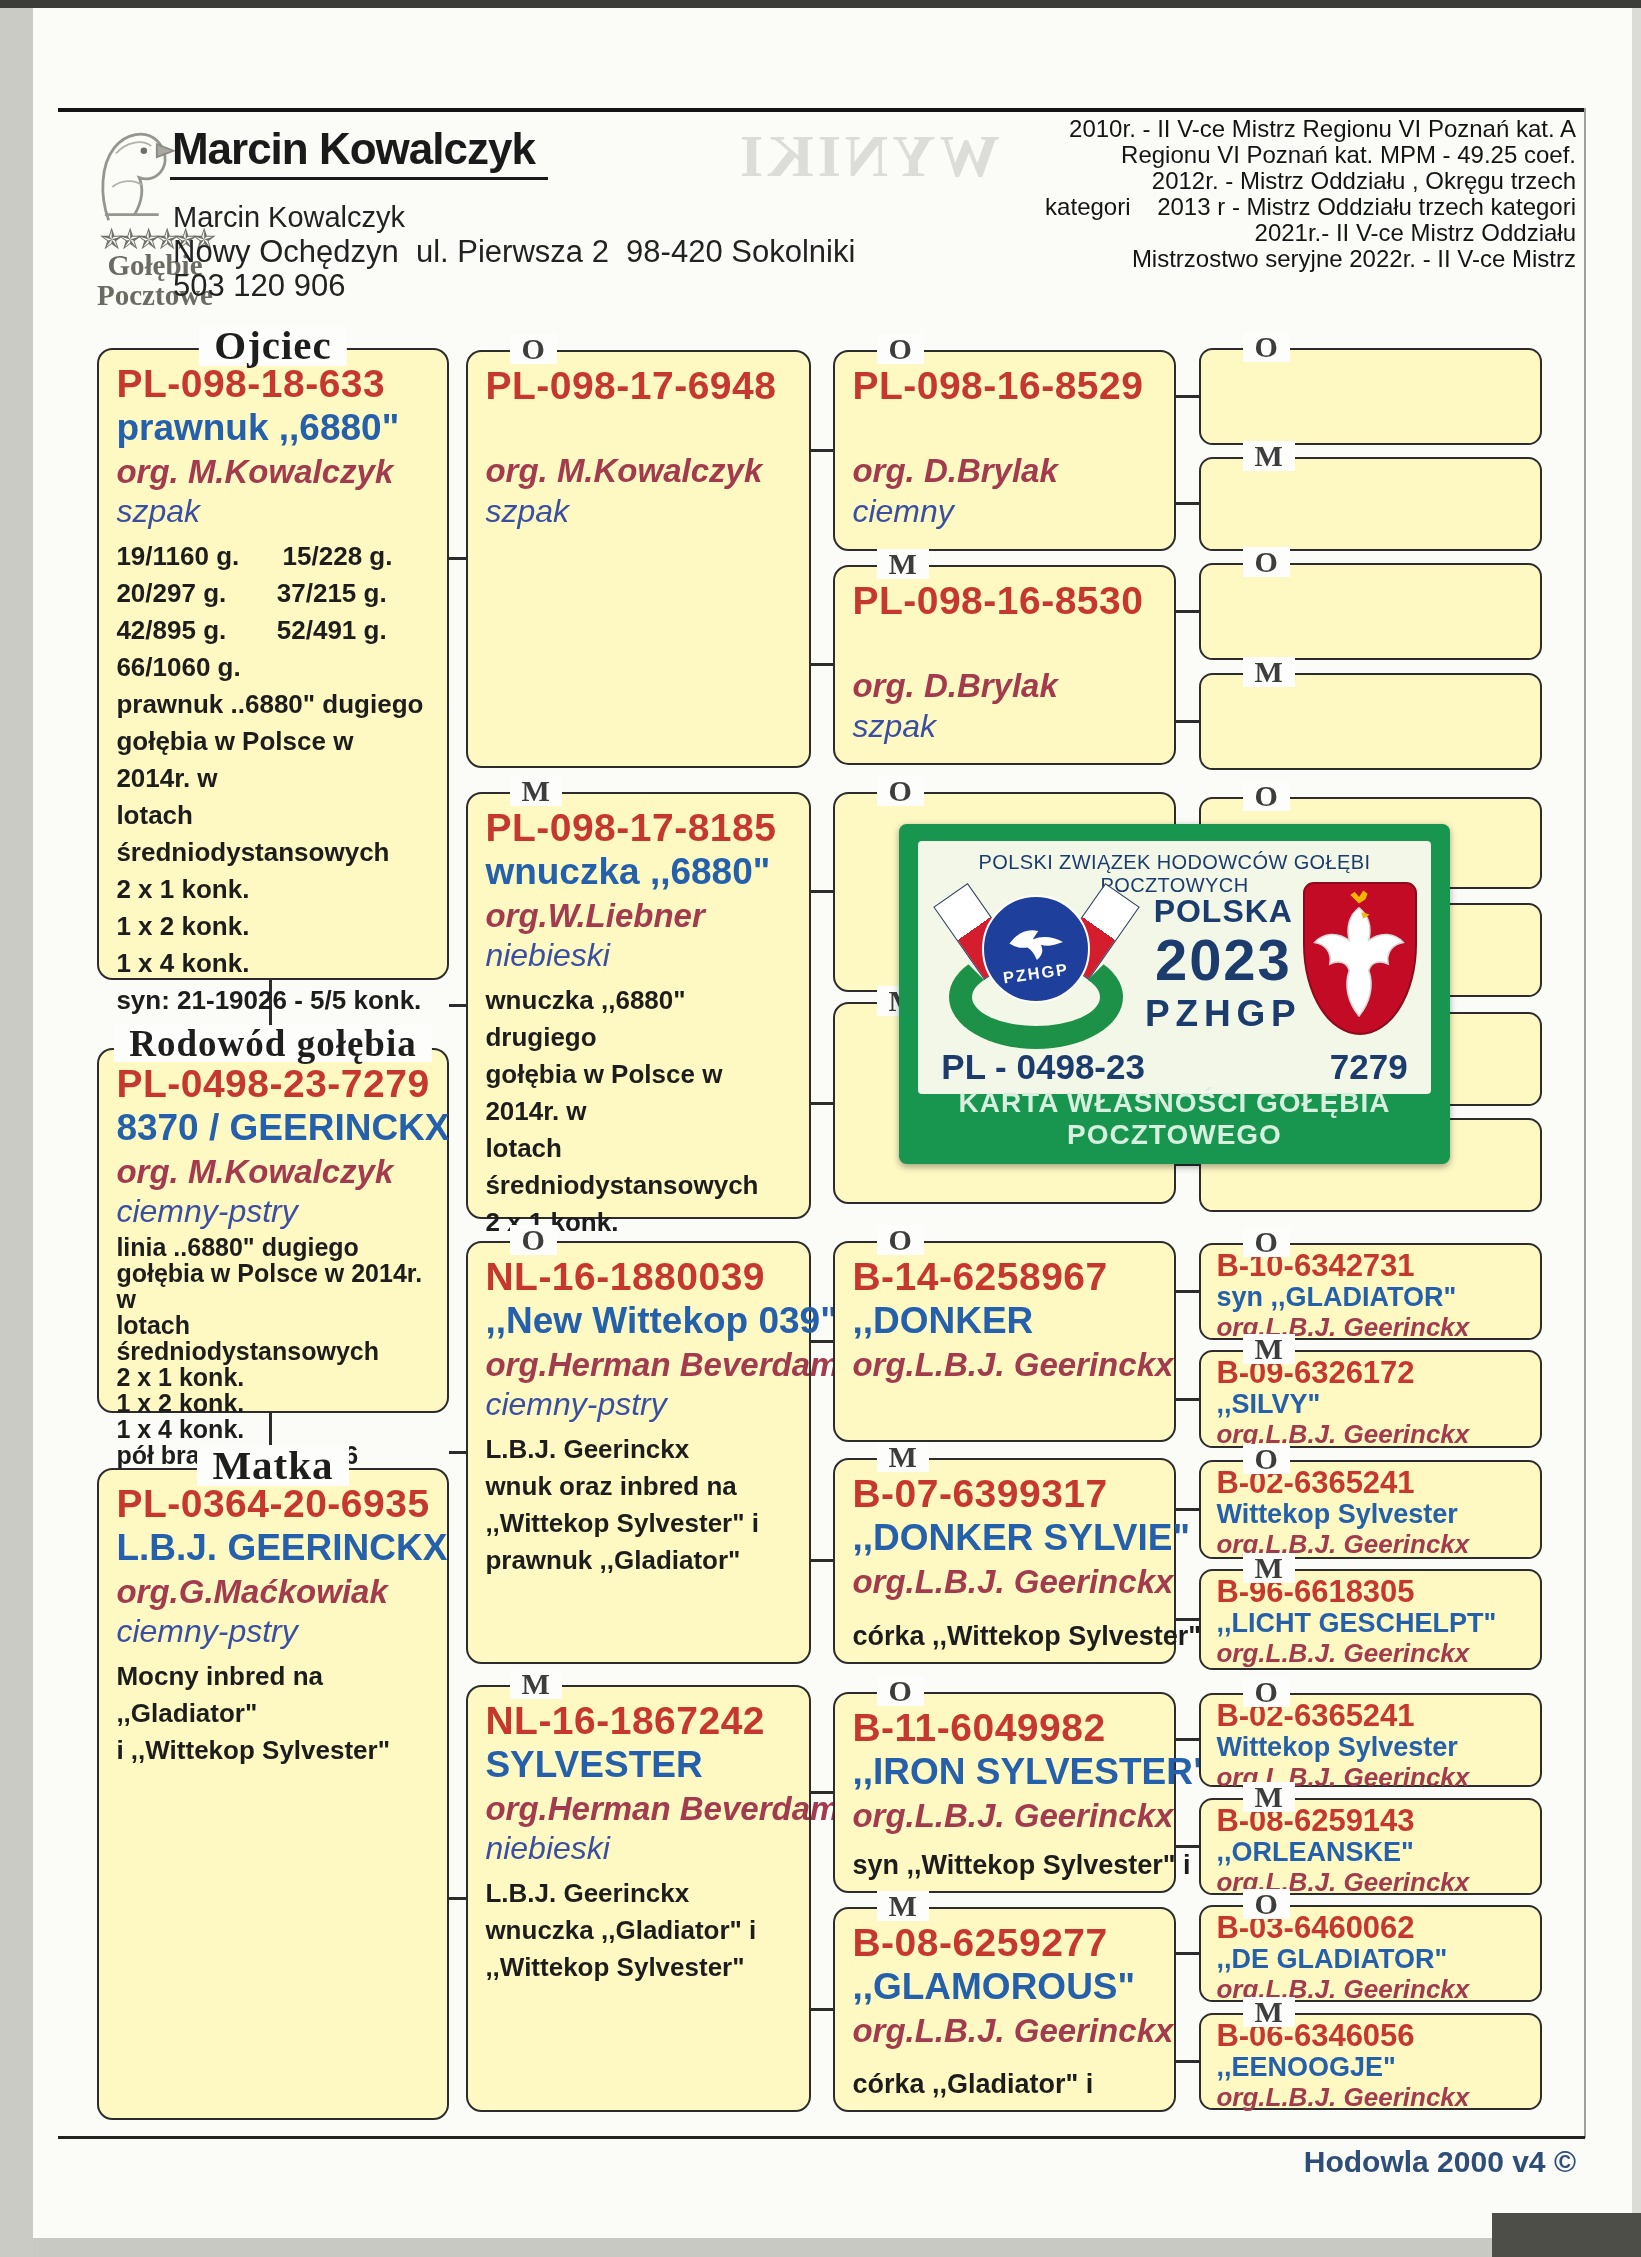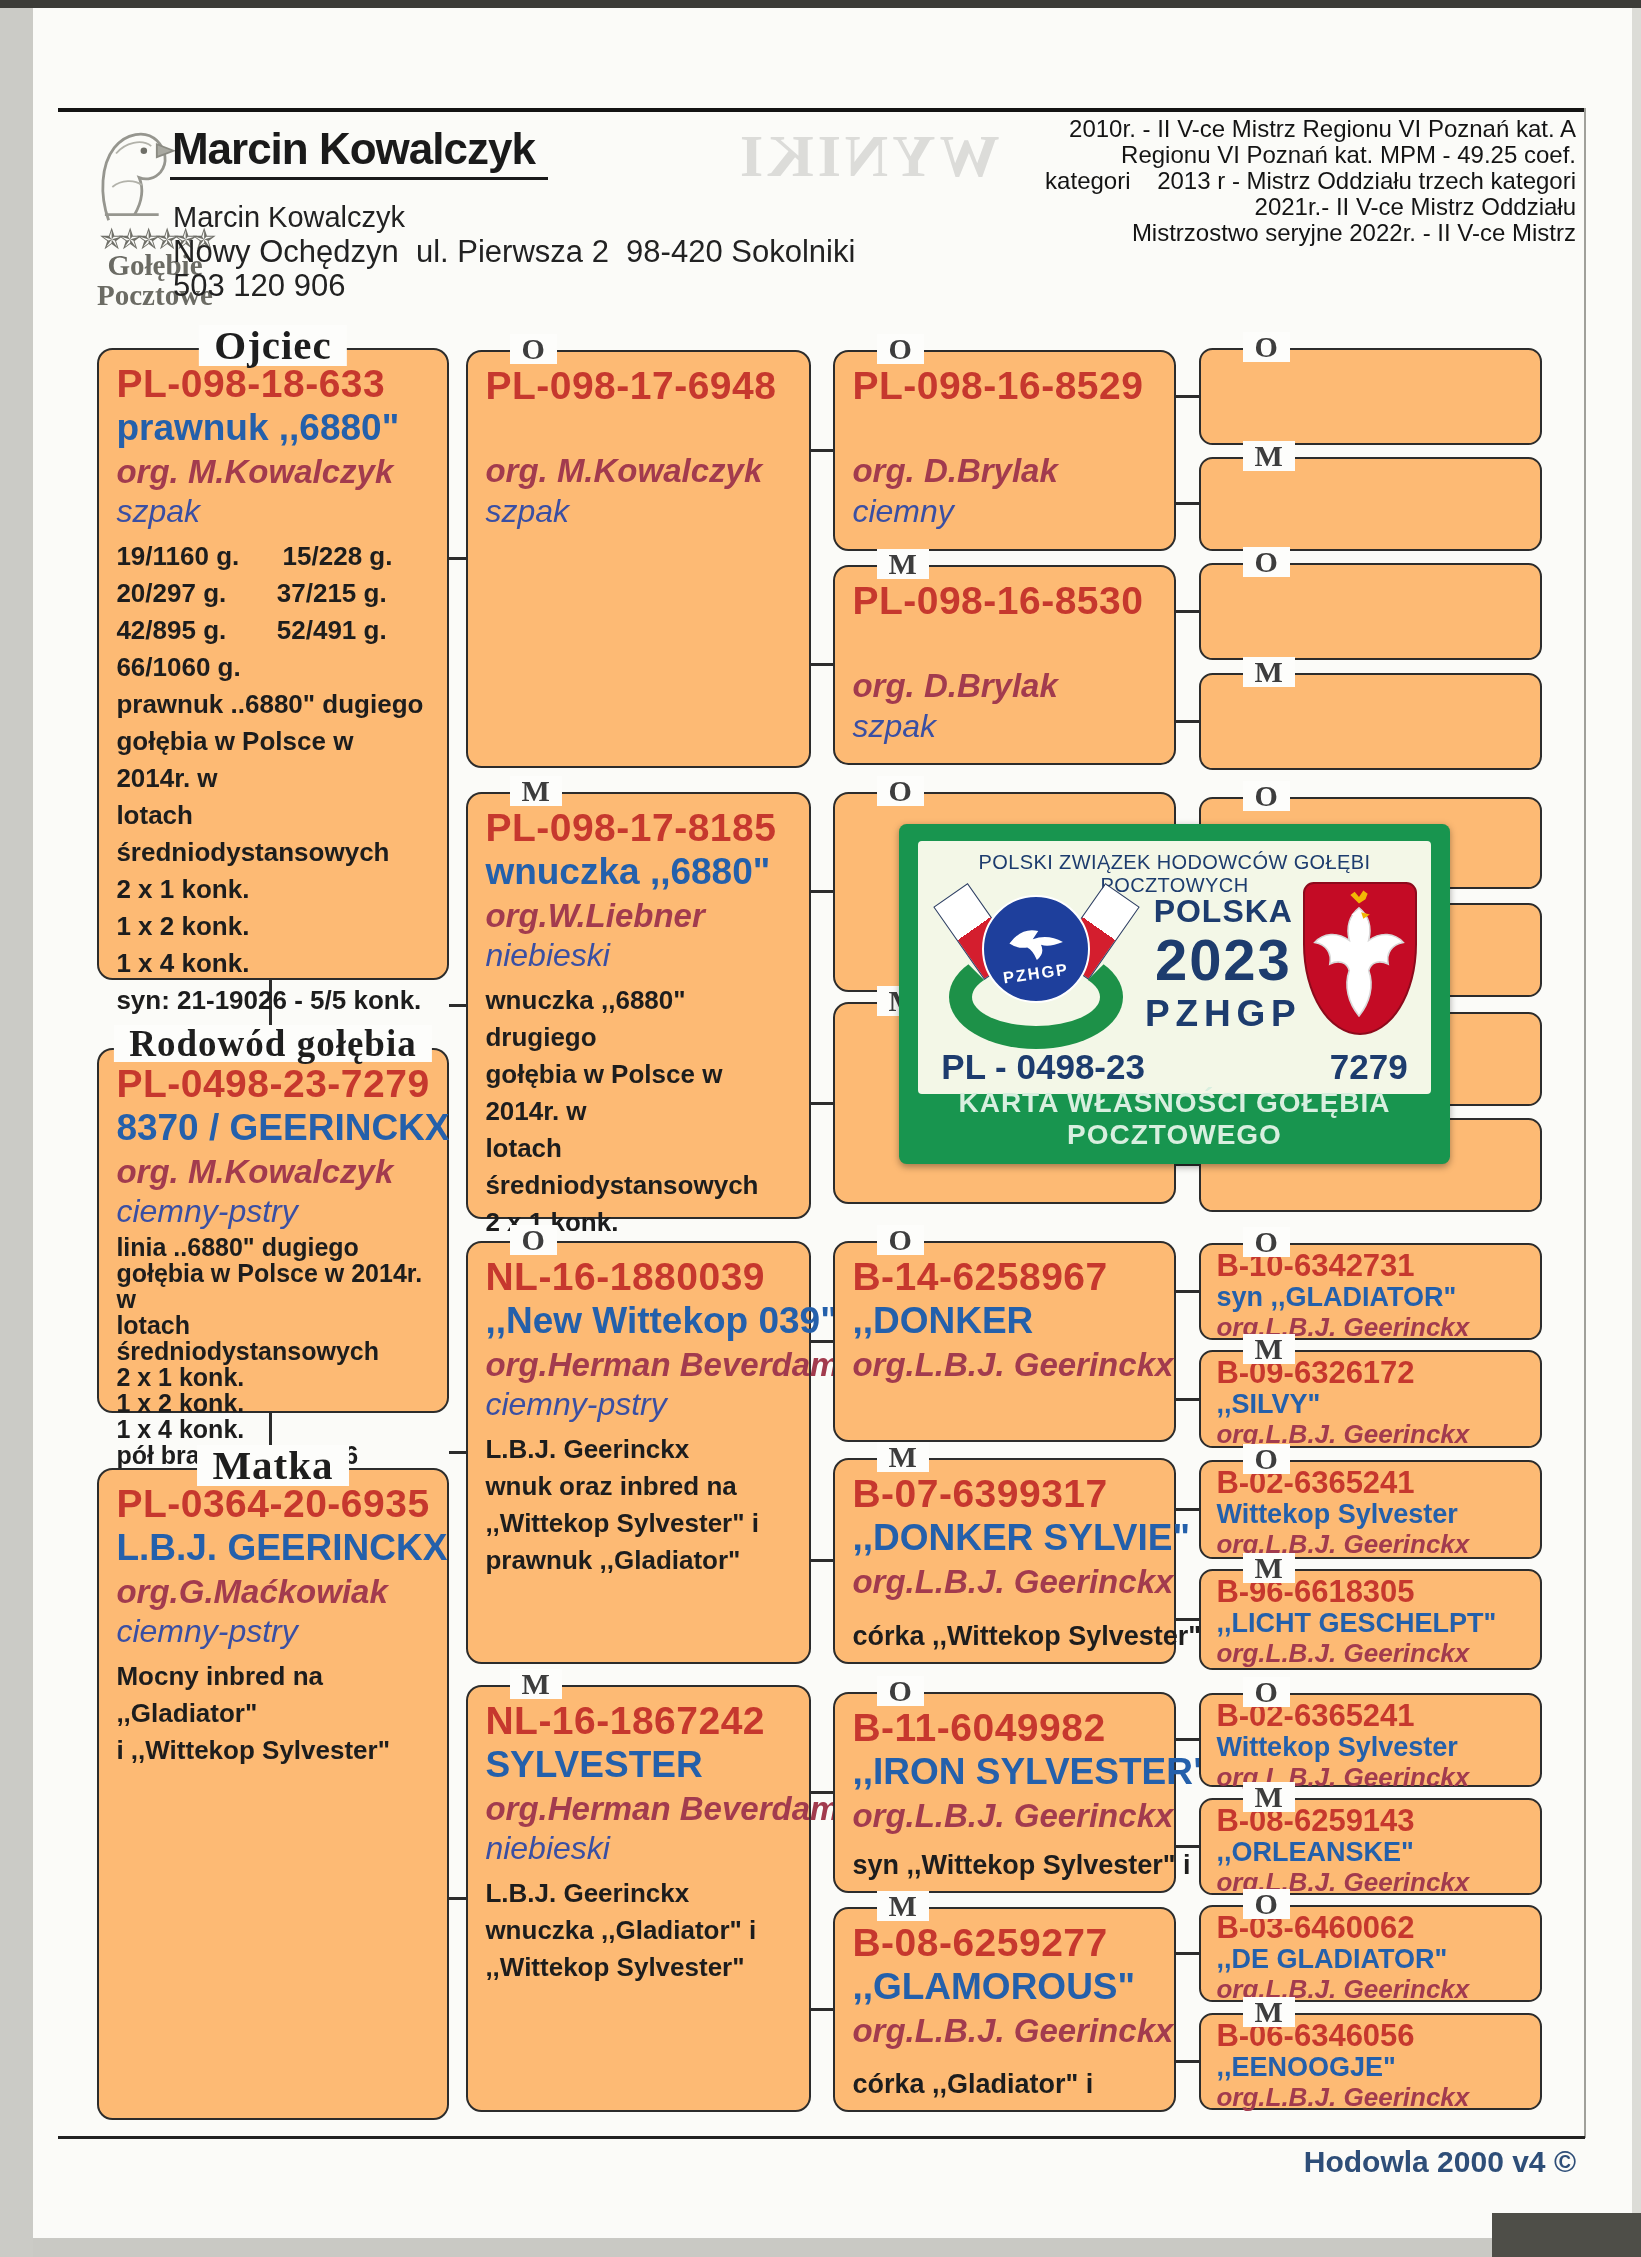--- a/index.html
+++ b/index.html
@@ -23,21 +23,21 @@
            border-bottom:3.9px solid #1a1a1a;display:inline-block;padding:0 13.5px 4.8px 1.9px;line-height:1.05}
   .h-sub{font-size:29px;color:#222}
   .h-addr{font-size:31px;color:#222}
   .h-logo-word{font-family:"Liberation Serif",serif;font-weight:bold;color:#6b6b64;font-size:29px;line-height:1;text-align:center;width:164px}
   .h-stars{color:#6f6f68;font-size:29px;letter-spacing:-5.8px;text-align:center;width:164px}
   .ach{width:610px;text-align:right;font-size:24px;line-height:26px;color:#141414}
   .bleed{font-family:"Liberation Serif",serif;font-weight:bold;font-size:60px;color:rgba(110,110,110,.22);
          transform:scaleX(-1);letter-spacing:3.9px;z-index:0}
 
   
-  .bx{position:absolute;border:2.9px solid #2c2c2c;border-radius:15.4px;background:#fdba74;
+  .bx{position:absolute;border:2.9px solid #2c2c2c;border-radius:15.4px;background:#fef9c3;
       padding:11.6px 13.5px 5.8px 17.4px;z-index:2}
   .ttl{position:absolute;top:-25px;left:50%;transform:translateX(-50%);background:#fdfdfb;
        padding:0 15.4px;font-family:"Liberation Serif",serif;font-weight:bold;font-size:41px;
        color:#1e1e1e;white-space:nowrap;line-height:1;letter-spacing:1px}
   .ttl.small{font-size:37px}
   .lbl{position:absolute;top:-18.3px;left:42px;background:#fdfdfb;padding:0 11.6px;
        font-family:"Liberation Serif",serif;font-weight:bold;font-size:30px;color:#3d3d3d;line-height:1}
   .ring{font-size:39px;font-weight:bold;color:#c6382e;line-height:1.15;letter-spacing:0.5px;white-space:nowrap}
   .bname{font-size:37px;font-weight:bold;color:#2460ab;line-height:1.2;white-space:nowrap}
   .borg{font-size:33px;font-weight:bold;font-style:italic;color:#a23b4e;line-height:1.25;white-space:nowrap}
@@ -111,20 +111,21 @@
 <div class="abs" style="left:170px;top:126px">
   <span class="h-title">Marcin Kowalczyk</span>
 </div>
 <div class="abs h-sub" style="left:173px;top:201px">Marcin Kowalczyk</div>
 <div class="abs h-addr" style="left:173px;top:234px">Nowy Ochędzyn&nbsp; ul. Pierwsza 2&nbsp; 98-420 Sokolniki</div>
 <div class="abs h-addr" style="left:173px;top:268px">503 120 906</div>
 
 <div class="abs ach" style="left:966px;top:116px">
   <div>2010r. - II V-ce Mistrz Regionu VI Poznań kat. A</div>
   <div>Regionu VI Poznań kat. MPM - 49.25 coef.</div>
+  <div>2012r. - Mistrz Oddziału , Okręgu trzech</div>
   <div>kategori&nbsp;&nbsp;&nbsp;&nbsp;2013 r - Mistrz Oddziału trzech kategori</div>
   <div>2021r.- II V-ce Mistrz Oddziału</div>
   <div>Mistrzostwo seryjne 2022r. - II V-ce Mistrz</div>
 </div>
 
 <div class="bx" style="left:97px;top:348px;width:352px;height:632px">
   <div class="ttl">Ojciec</div>
   <div class="ring">PL-098-18-633</div>
   <div class="bname">prawnuk ,,6880"</div>
   <div class="borg">org. M.Kowalczyk</div>

